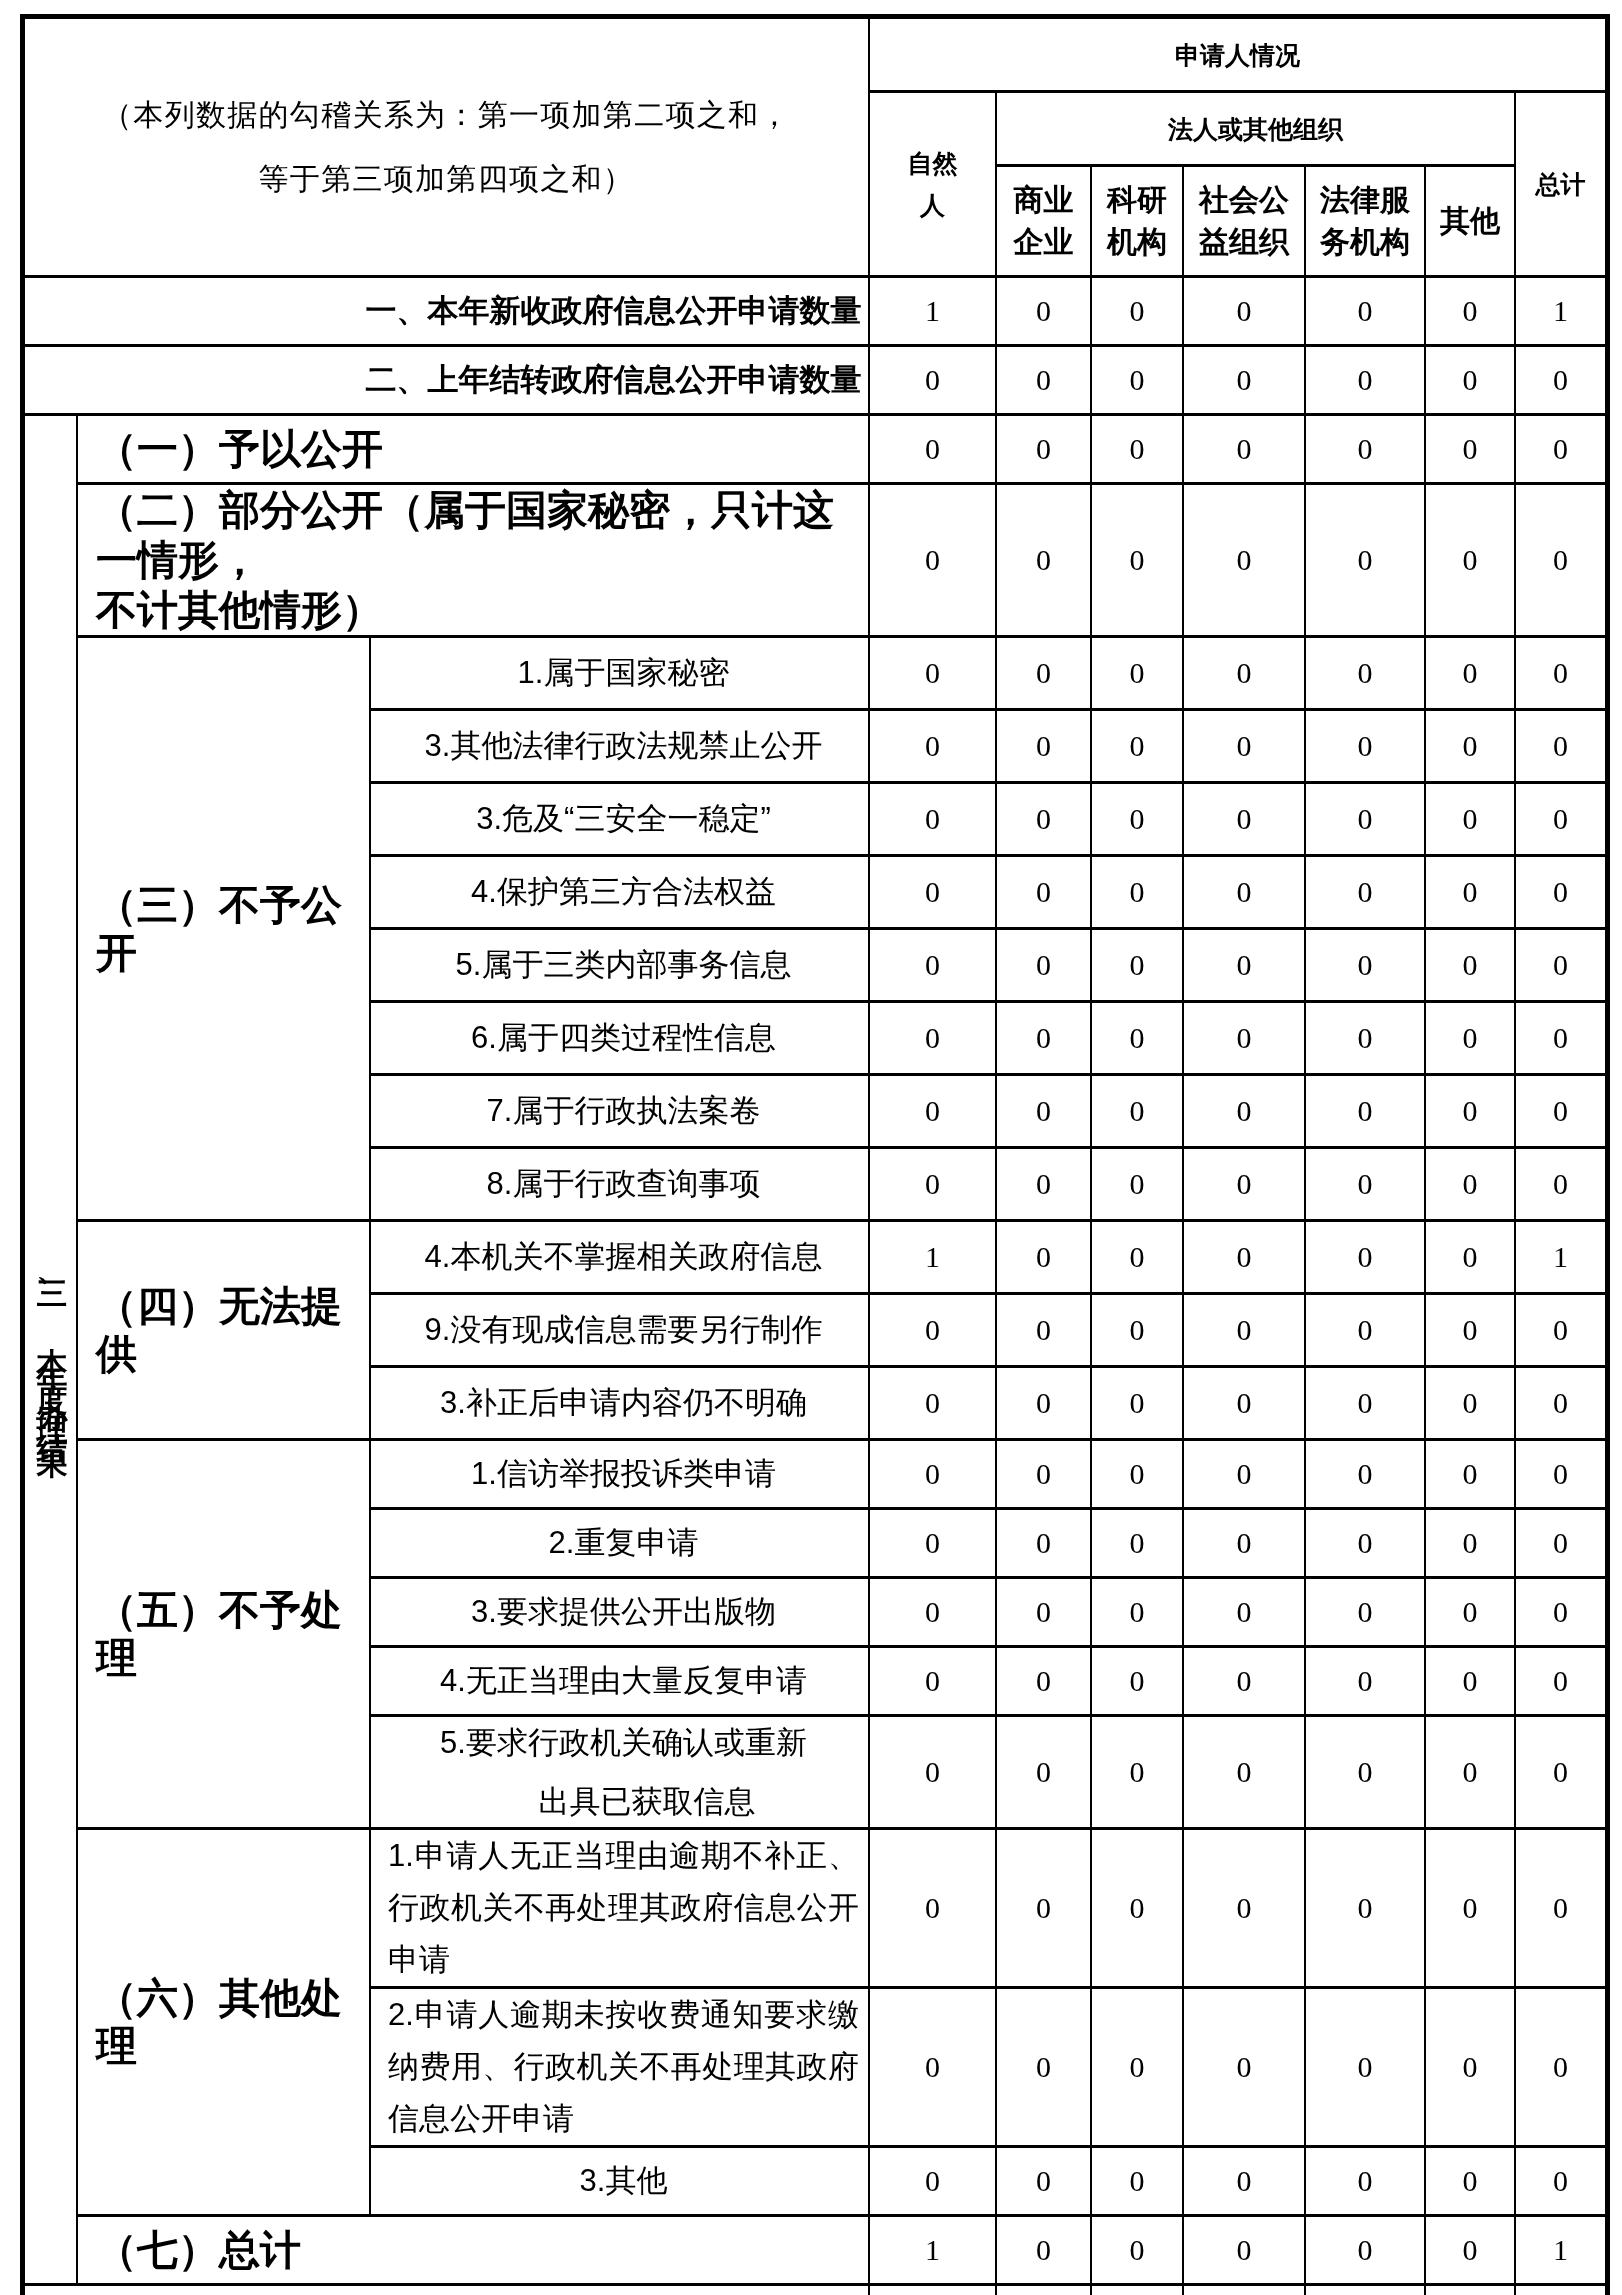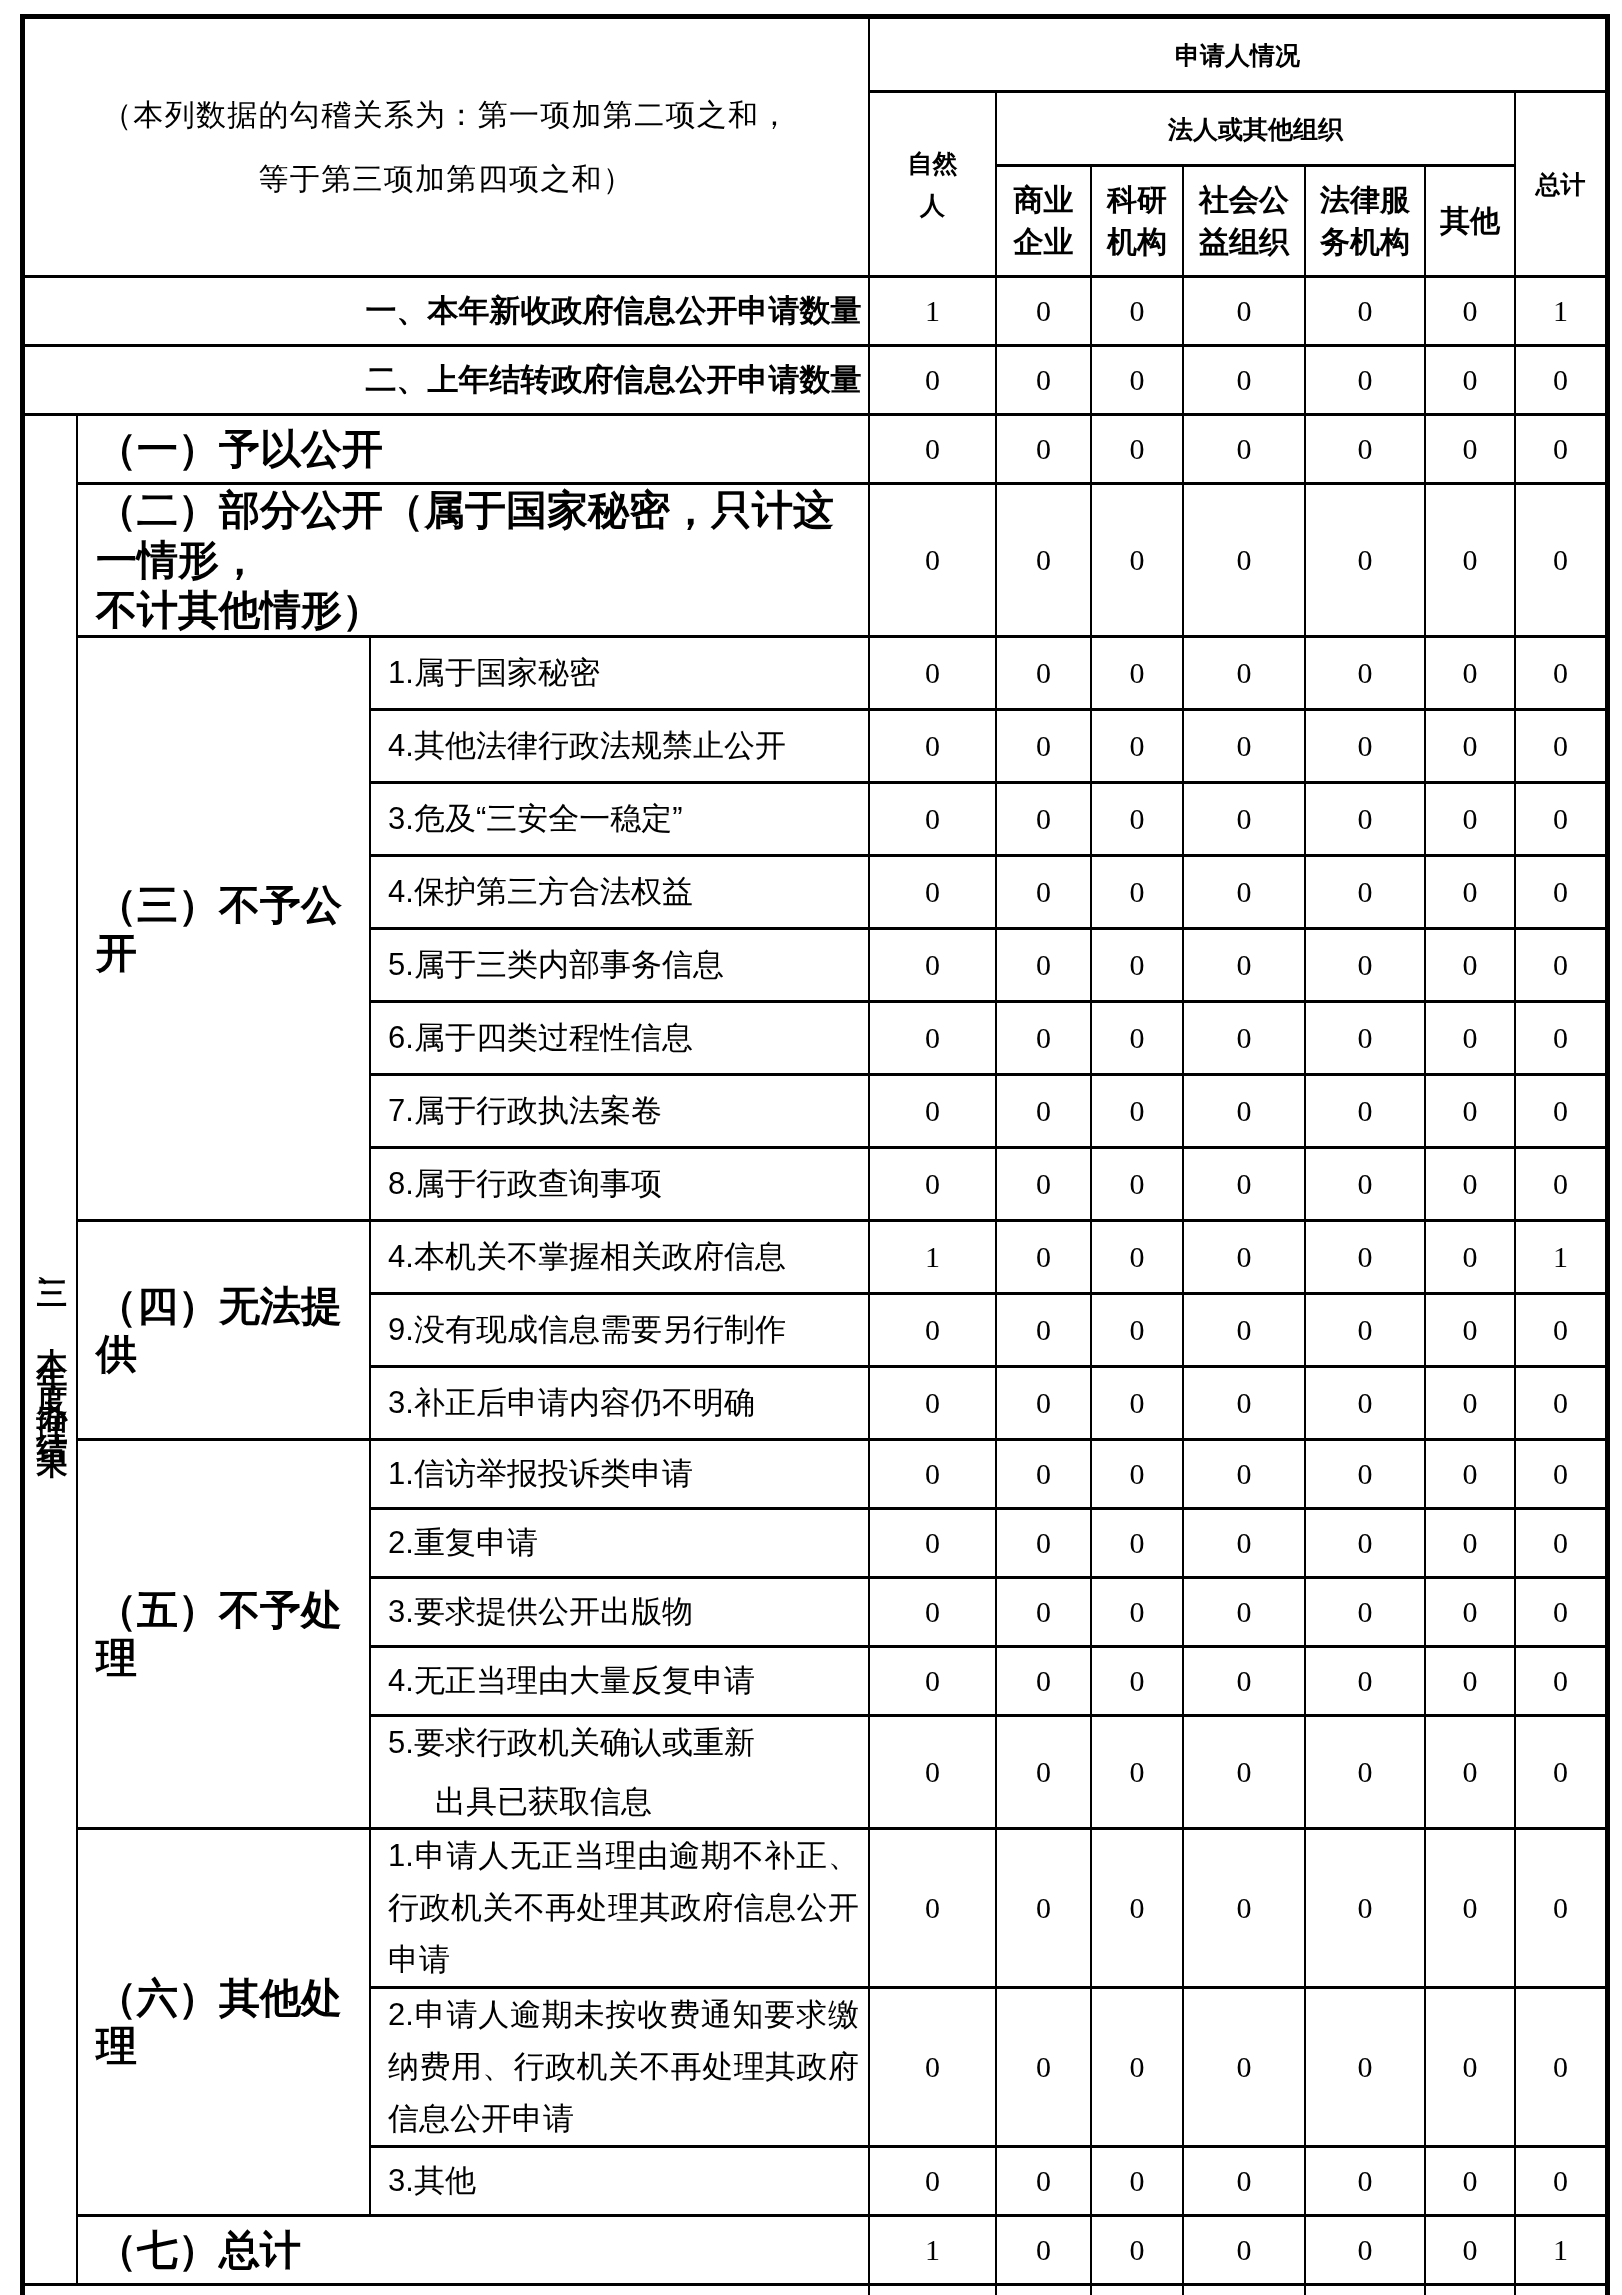--- a/index.html
+++ b/index.html
@@ -40,21 +40,21 @@
 
   .lbl {
     font-weight:bold; font-size:31px; text-align:right;
     padding-left:29.4px; padding-right:6.5px; line-height:48px;
   }
   .sub {
     font-weight:bold; font-size:41px; text-align:left;
     padding-left:18px; padding-right:6.5px; line-height:48px;margin-left:18px;
   }
   .item {
-    font-weight:normal; font-size:31px; text-align:left;
+    font-weight:normal; font-size:31px; text-align:center;
     padding-left:17px; padding-right:9.2px; line-height:54px;
   }
   .item .ind { padding-left:47px;margin-top:8px; }
   .num {
     font-family:"Liberation Serif","DejaVu Serif",serif;
     font-size:30px; text-align:center;
   }
   .vcell { text-align:center; }
   .vcell .vtext {
     display:inline-block;
@@ -161,21 +161,21 @@
     <td class="item">1.属于国家秘密</td>
     <td class="num">0</td>
         <td class="num">0</td>
         <td class="num">0</td>
         <td class="num">0</td>
         <td class="num">0</td>
         <td class="num">0</td>
         <td class="num">0</td>
   </tr>
   <tr class="r112">
-    <td class="item">4.其他法律行政法规禁止公开</td>
+    <td class="item">3.其他法律行政法规禁止公开</td>
     <td class="num">0</td>
         <td class="num">0</td>
         <td class="num">0</td>
         <td class="num">0</td>
         <td class="num">0</td>
         <td class="num">0</td>
         <td class="num">0</td>
   </tr>
   <tr class="r112">
     <td class="item">3.危及“三安全一稳定”</td>

